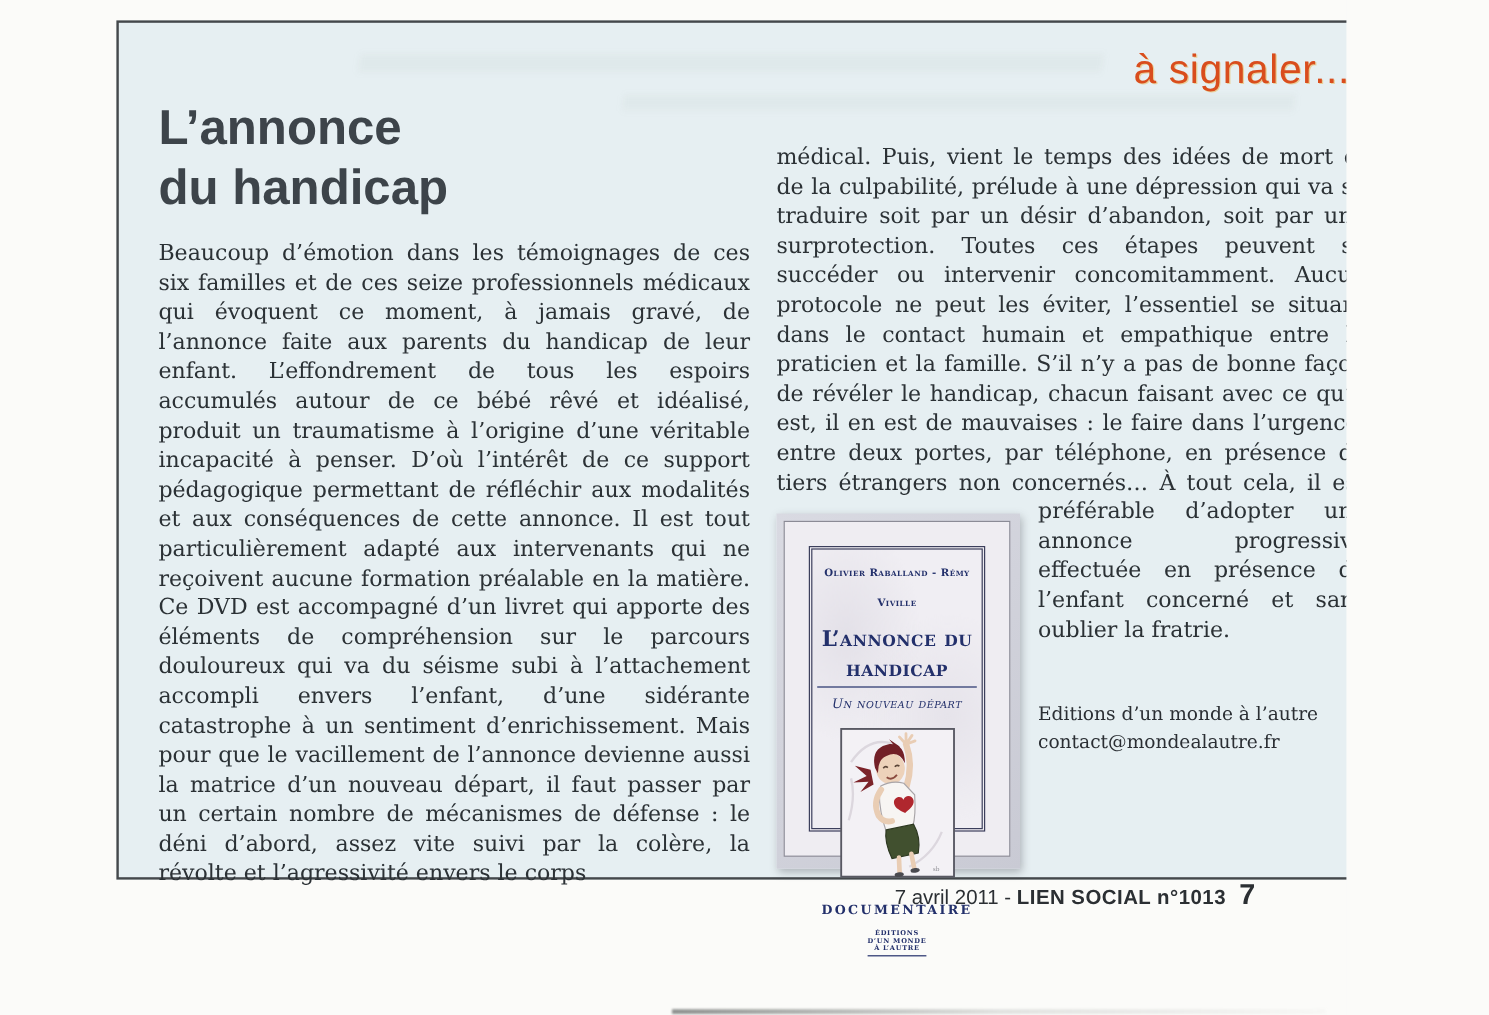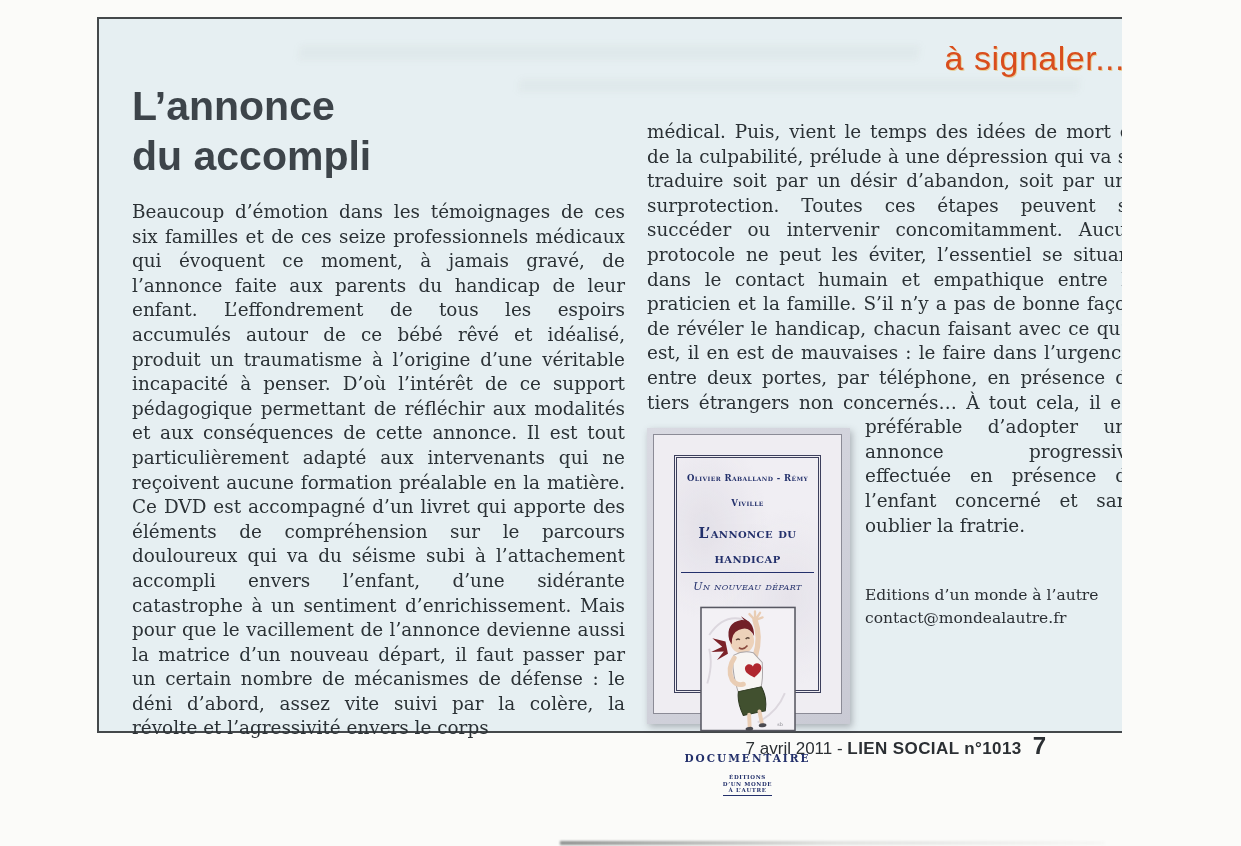--- a/index.html
+++ b/index.html
@@ -34,21 +34,21 @@
   .dvd-cover{width:100%;height:100%;background:#efedf2;border:1px solid #8b8b96;
              box-sizing:border-box;padding:20px;}
   .dvd-frame{width:100%;height:100%;border:3px double #3c3f5c;box-sizing:border-box;
              display:flex;flex-direction:column;align-items:center;text-align:center;
              background:
                radial-gradient(ellipse at 20% 30%, rgba(190,185,200,.25), transparent 40%),
                radial-gradient(ellipse at 80% 60%, rgba(190,185,200,.2), transparent 45%),
                #f0eef3;
              color:#23306b;padding:8px 4px 6px;}
   .dvd-authors{font-size:8.5px;font-weight:bold;font-variant:small-caps;letter-spacing:.4px;}
-  .dvd-title{font-size:14px;font-weight:bold;font-variant:small-caps;letter-spacing:.4px;
+  .dvd-title{font-size:18px;font-weight:bold;font-variant:small-caps;letter-spacing:.4px;
              margin-top:6px;border-bottom:1px solid #23306b;padding-bottom:1px;}
   .dvd-subtitle{font-size:11px;font-weight:normal;font-style:italic;font-variant:small-caps;
                 letter-spacing:.4px;margin-top:2px;}
   .dvd-illus{margin-top:7px;}
   .dvd-genre{font-size:10.5px;font-weight:bold;letter-spacing:2px;margin-top:7px;
              font-variant:small-caps;text-transform:uppercase;}
   .dvd-pub{font-size:5.5px;font-weight:bold;line-height:6.5px;letter-spacing:.6px;
            text-transform:uppercase;margin-top:4px;border-bottom:1px solid #23306b;
            padding-bottom:1px;}
 
@@ -68,21 +68,21 @@
 <div class="page">
 
   <div class="panel">
     <div class="bleed bleed-1"></div>
     <div class="bleed bleed-2"></div>
 
     <div class="signaler">à signaler...</div>
 
     <h1 class="title">
       <span>L’annonce</span>
-      <span>du accompli</span>
+      <span>du handicap</span>
     </h1>
 
     <div class="col-left body-serif">Beaucoup d’émotion dans les témoignages de ces six familles et de ces seize professionnels médicaux qui évoquent ce moment, à jamais gravé, de l’annonce faite aux parents du handicap de leur enfant. L’effondrement de tous les espoirs accumulés autour de ce bébé rêvé et idéalisé, produit un traumatisme à l’origine d’une véritable incapacité à penser. D’où l’intérêt de ce support pédagogique permettant de réfléchir aux modalités et aux conséquences de cette annonce. Il est tout particulièrement adapté aux intervenants qui ne reçoivent aucune formation préalable en la matière. Ce DVD est accompagné d’un livret qui apporte des éléments de compréhension sur le parcours douloureux qui va du séisme subi à l’attachement accompli envers l’enfant, d’une sidérante catastrophe à un sentiment d’enrichissement. Mais pour que le vacillement de l’annonce devienne aussi la matrice d’un nouveau départ, il faut passer par un certain nombre de mécanismes de défense : le déni d’abord, assez vite suivi par la colère, la révolte et l’agressivité envers le corps</div>
 
     <div class="col-right body-serif">
       <span>médical. Puis, vient le temps des idées de mort et de la culpabilité, prélude à une dépression qui va se traduire soit par un désir d’abandon, soit par une surprotection. Toutes ces étapes peuvent se succéder ou intervenir concomitamment. Aucun protocole ne peut les éviter, l’essentiel se situant dans le contact humain et empathique entre le praticien et la famille. S’il n’y a pas de bonne façon de révéler le handicap, chacun faisant avec ce qu’il est, il en est de mauvaises : le faire dans l’urgence, entre deux portes, par téléphone, en présence de tiers étrangers non concernés… À tout</span>
 
       <div class="dvd-float">
         <div class="dvd-cover">
           <div class="dvd-frame">

